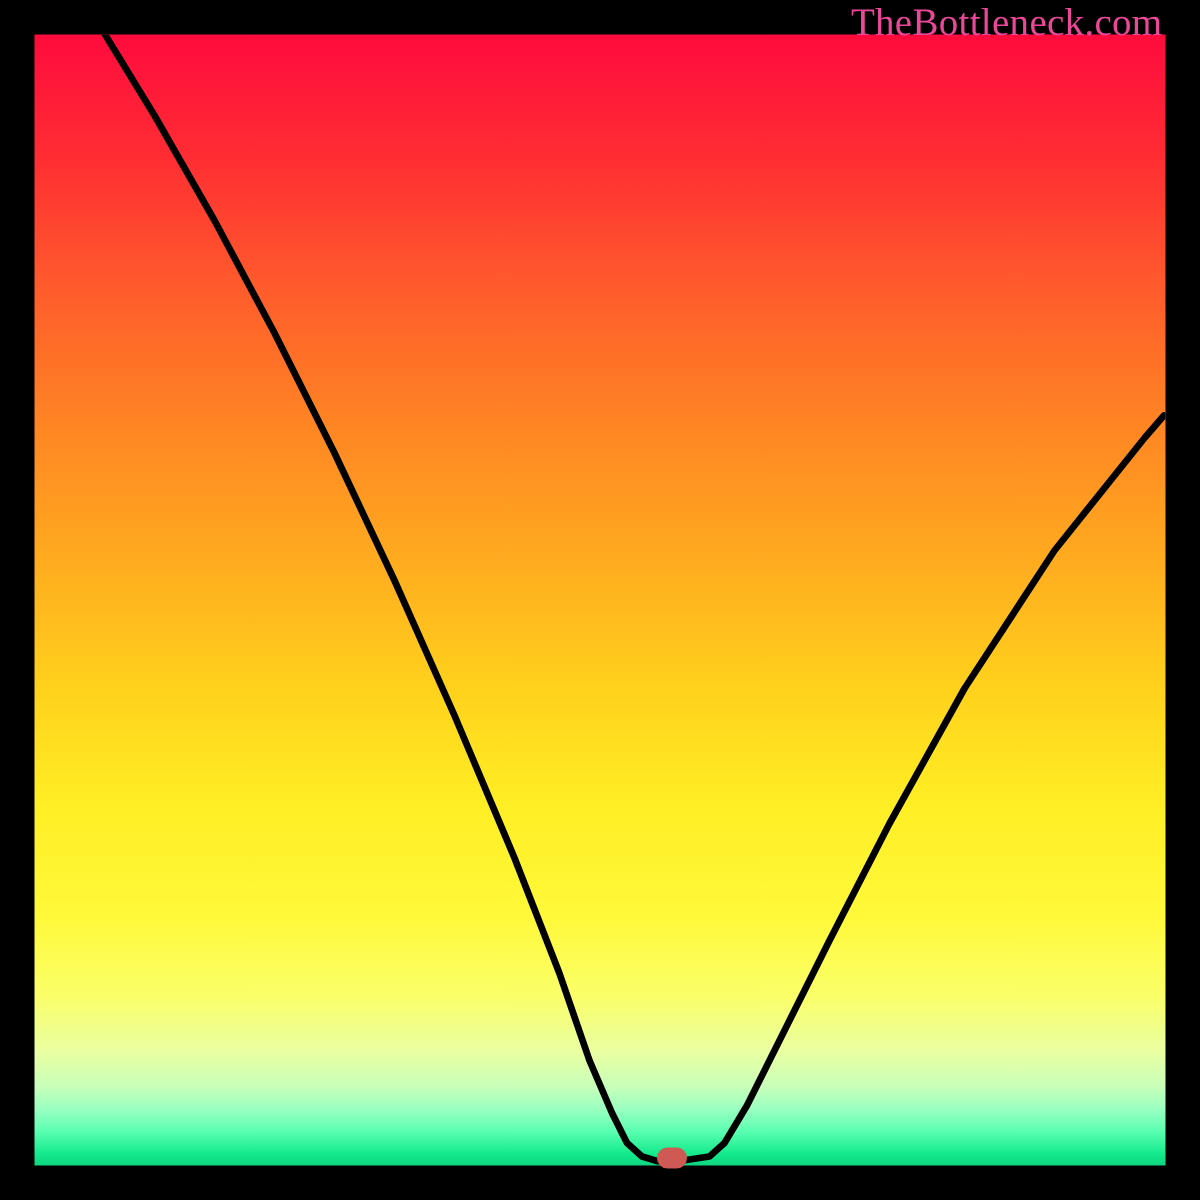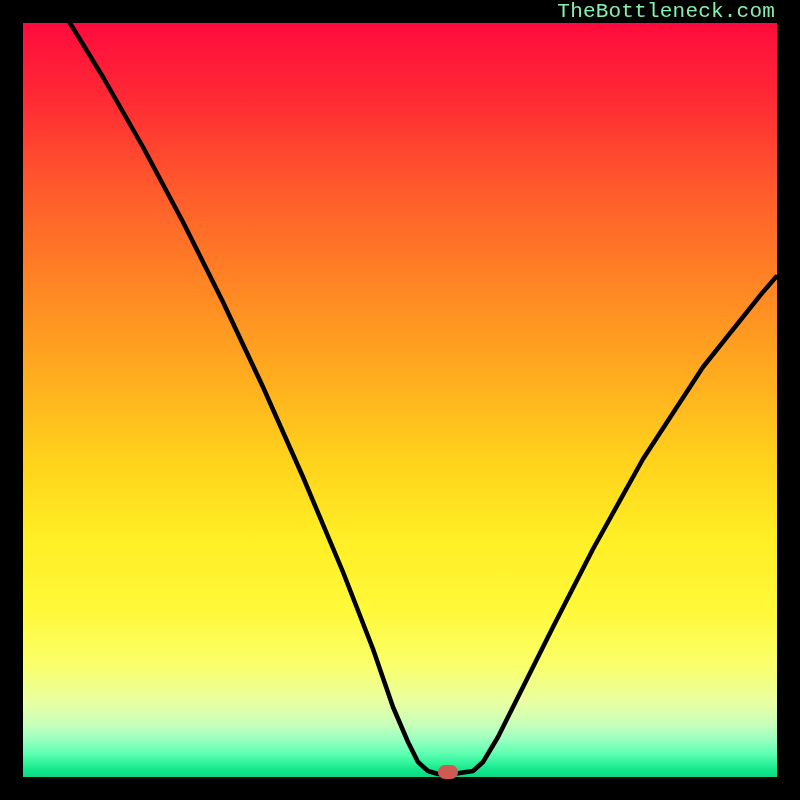--- a/index.html
+++ b/index.html
@@ -40,23 +40,23 @@
       #9affc0 95%,
       #5affb0 97%,
       #13e98b 99%,
       #0fd681 100%
     );
   }
   .watermark {
     position: absolute;
     top: 0px;
     right: 25px;
-    font-family: Liberation Mono, monospace;
-    font-size: 21px;
-    color: #86efac;
+    font-family: Liberation Serif, serif;
+    font-size: 26px;
+    color: #ec4899;
     font-weight: 500;
     letter-spacing: 0.2px;
   }
   svg.curve {
     position: absolute;
     left: 0;
     top: 0;
     width: 754px;
     height: 754px;
   }

